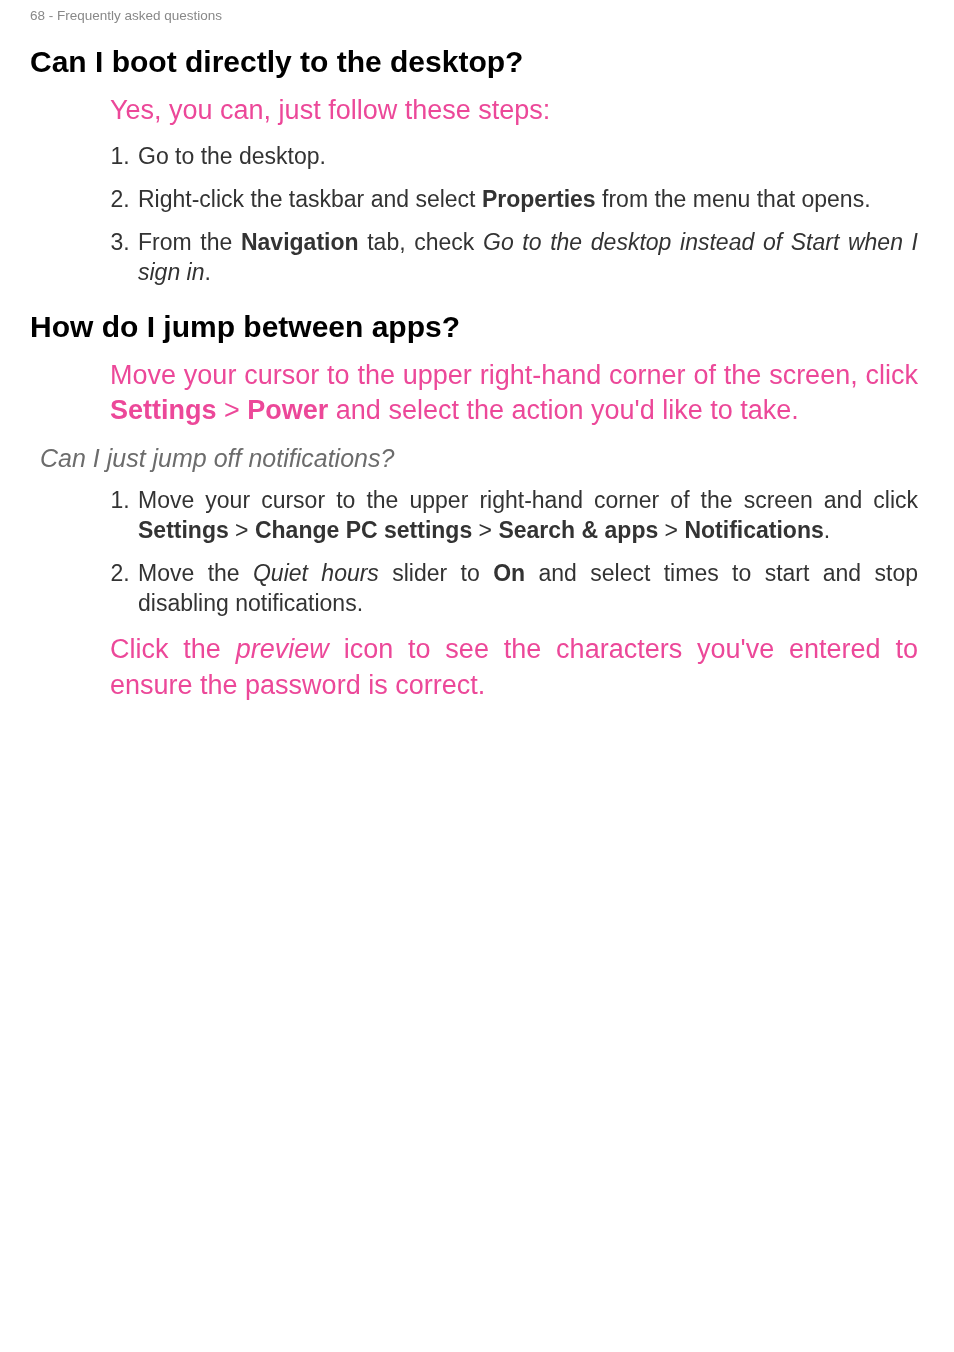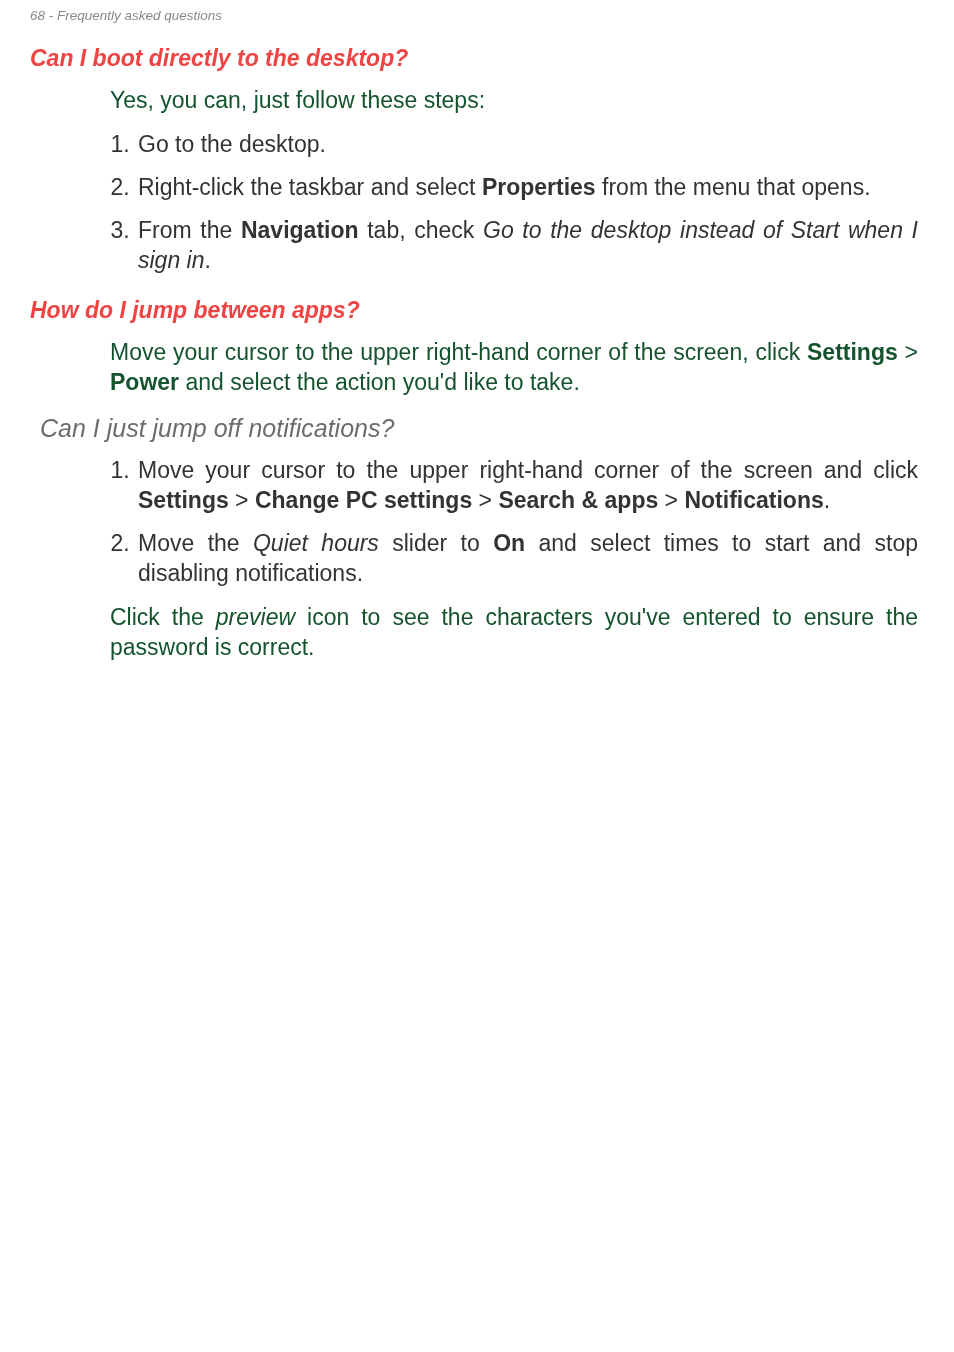--- a/index.html
+++ b/index.html
@@ -10,45 +10,43 @@
     font-family: Arial, Helvetica, sans-serif;
     color: #333;
   }
   .page {
     padding: 8px 30px 40px 30px;
     box-sizing: border-box;
     width: 954px;
   }
   .header-line {
     font-size: 13.5px;
-    font-style: italic;
     color: #888;
   }
   h2.section {
-    font-size: 23px;
+    font-size: 30px;
     font-weight: bold;
-    color: #ef4444;
+    color: #000000;
     margin: 22px 0 14px 0;
-    font-style: italic;
   }
   h3.sub {
     font-size: 25px;
     font-style: italic;
     font-weight: normal;
     color: #6c6c6c;
     margin: 16px 0 6px 10px;
   }
   .body-block {
     margin-left: 80px;
     margin-right: 6px;
   }
   p.body-text {
-    font-size: 23px;
+    font-size: 27px;
     line-height: 1.3;
-    color: #14532d;
+    color: #ec4899;
     margin: 14px 0;
     text-align: justify;
   }
   ol.steps {
     font-size: 23px;
     line-height: 1.3;
     color: #333;
     margin: 6px 0 10px 0;
     padding-left: 26px;
     text-align: justify;

